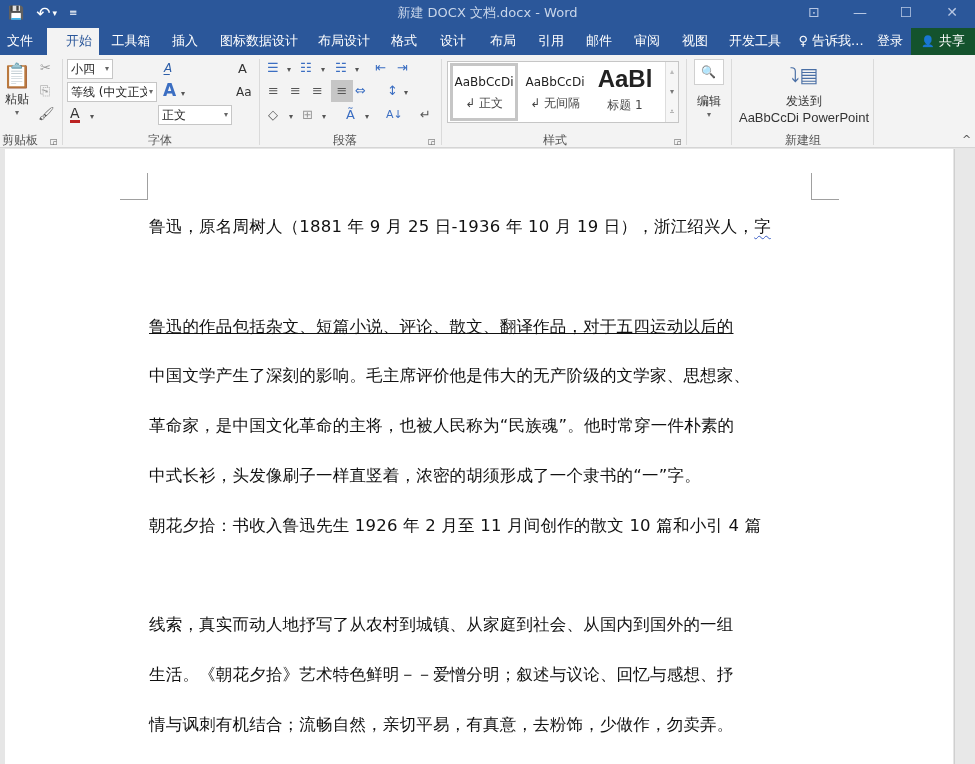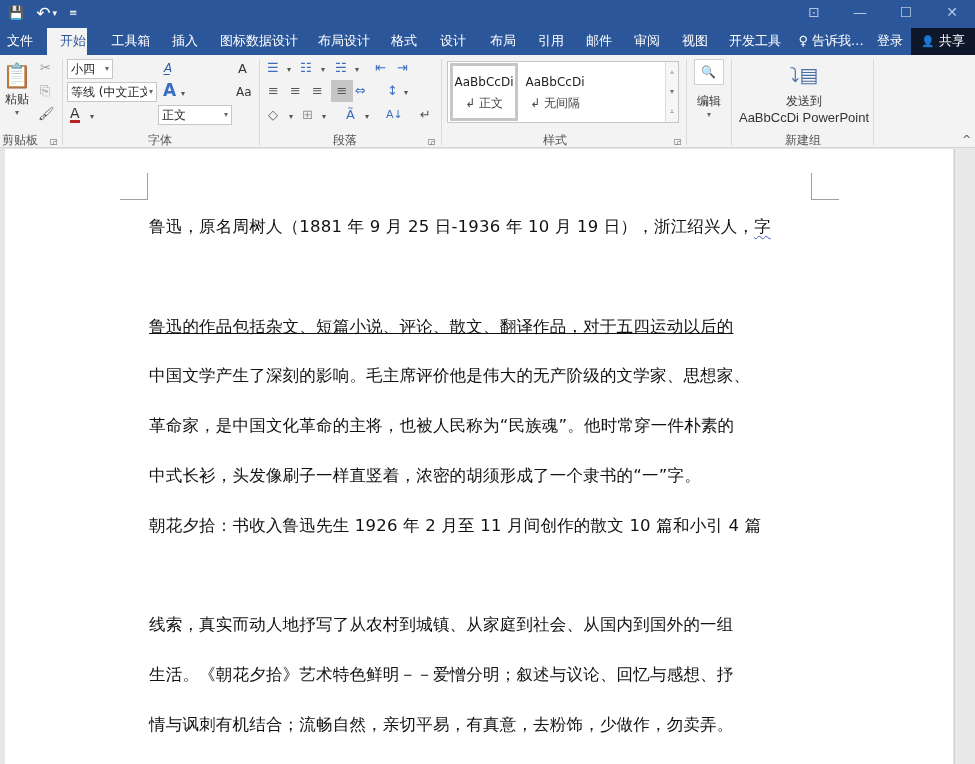--- a/index.html
+++ b/index.html
@@ -6,21 +6,21 @@
   html, body { width: 975px; height: 764px; overflow: hidden; background: #e6e6e6; font-family: "DejaVu Sans", "Liberation Sans", sans-serif; }
   .titlebar { position: absolute; left: 0; top: 0; width: 975px; height: 28px; background: #2b579a; color: #fff; }
   .qat { position: absolute; left: 8px; top: 2px; display: flex; align-items: center; gap: 12px; height: 22px; }
   .qat span { color: #fff; font-size: 14px; line-height: 22px; }
   .title { position: absolute; left: 0; right: 0; top: 4px; text-align: center; font-size: 13px; color: #c9d6ea; }
   .winctl { position: absolute; right: 0; top: 0; display: flex; height: 28px; }
   .winctl span { width: 46px; text-align: center; line-height: 24px; color: #b7c7e3; font-size: 14px; }
   .tabs { position: absolute; left: 0; top: 28px; width: 975px; height: 27px; background: #2b579a; }
   .tab { position: absolute; top: 0; height: 27px; line-height: 26px; color: #fff; font-size: 13px; text-align: center; }
   .tab.active { background: #f3f3f3; color: #2b579a; }
-  .share { position: absolute; right: 0; top: 28px; width: 64px; height: 27px; background: #0f172a; color: #fff; font-size: 13px; line-height: 26px; text-align: center; }
+  .share { position: absolute; right: 0; top: 28px; width: 64px; height: 27px; background: #14532d; color: #fff; font-size: 13px; line-height: 26px; text-align: center; }
   .ribbon { position: absolute; left: 0; top: 55px; width: 975px; height: 93px; background: #f3f3f3; border-bottom: 1px solid #d5d5d5; }
   .group-label { position: absolute; top: 77px; font-size: 12px; color: #555; text-align: center; }
   .sep { position: absolute; top: 4px; width: 1px; height: 86px; background: #dadada; }
   .rb { position: absolute; font-size: 12px; color: #333; }
   .combo { position: absolute; height: 20px; background: #fff; border: 1px solid #c6c6c6; font-size: 12px; line-height: 18px; padding-left: 3px; color: #222; white-space: nowrap; overflow: hidden; }
   .combo .dd { position: absolute; right: 3px; top: 0; font-size: 8px; color: #666; }
   .icon { position: absolute; font-size: 13px; color: #555; line-height: 18px; }
   .styles { position: absolute; left: 447px; top: 6px; width: 232px; height: 62px; background: #fff; border: 1px solid #c6c6c6; }
   .style-item { position: absolute; top: 1px; height: 58px; text-align: center; }
   .style-item.sel { border: 3px solid #c6c6c6; background: #fff; }
@@ -37,31 +37,32 @@
 </head>
 <body>
 
 <div class="titlebar">
   <div class="qat">
     <span style="font-size:13px">💾</span>
     <span style="font-size:17px">↶</span>
     <span style="font-size:9px;margin-left:-10px">▾</span>
     <span style="font-size:10px">≡</span>
   </div>
+  <div class="title">新建 DOCX 文档.docx - Word</div>
   <div class="winctl">
     <span>⊡</span>
     <span>—</span>
     <span>☐</span>
     <span>✕</span>
   </div>
 </div>
 
 <div class="tabs" id="tabs">
     <div class="tab" style="left: 0px; width: 40px;">文件</div>
-    <div class="tab active" style="left: 47px; width: 40px; padding-left: 12px;">开始</div>
+    <div class="tab active" style="left: 47px; width: 52px; padding-left: 12px;">开始</div>
     <div class="tab" style="left: 102px; width: 58px;">工具箱</div>
     <div class="tab" style="left: 162px; width: 46px;">插入</div>
     <div class="tab" style="left: 212px; width: 94px;">图标数据设计</div>
     <div class="tab" style="left: 310px; width: 68px;">布局设计</div>
     <div class="tab" style="left: 381px; width: 46px;">格式</div>
     <div class="tab" style="left: 430px; width: 46px;">设计</div>
     <div class="tab" style="left: 480px; width: 46px;">布局</div>
     <div class="tab" style="left: 528px; width: 46px;">引用</div>
     <div class="tab" style="left: 576px; width: 46px;">邮件</div>
     <div class="tab" style="left: 624px; width: 46px;">审阅</div>
@@ -142,20 +143,24 @@
       <div style="height:20px;line-height:20px">⩡</div>
     </div>
   <div class="style-item sel" style="left: 2px; width: 68px;">
         <div class="style-prev" style="margin-top: 9px;">AaBbCcDi</div>
         <div class="style-name">↲ 正文</div>
       </div>
       <div class="style-item" style="left: 72px; width: 70px;">
         <div class="style-prev">AaBbCcDi</div>
         <div class="style-name">↲ 无间隔</div>
       </div>
+      <div class="style-item" style="left: 142px; width: 70px;">
+        <div class="style-prev" style="font-size: 24px; font-weight: bold; margin-top: 2px; font-family: &quot;Liberation Sans&quot;, sans-serif;">AaBl</div>
+        <div class="style-name" style="margin-top: 4px;">标题 1</div>
+      </div>
     </div>
   <div class="group-label" style="left:535px;width:40px;">样式</div>
   <span class="icon" style="left:674px;top:78px;font-size:8px;">◲</span>
   <div class="sep" style="left:686px"></div>
 
   <div class="rb" style="left:692px;top:4px;width:34px;text-align:center;">
     <div style="width:30px;height:26px;margin:0 auto;border:1px solid #d0d0d0;background:#fff;font-size:12px;line-height:24px;">🔍</div>
     <div style="margin-top:8px;">编辑</div>
     <div style="font-size:8px;color:#666">▾</div>
   </div>

